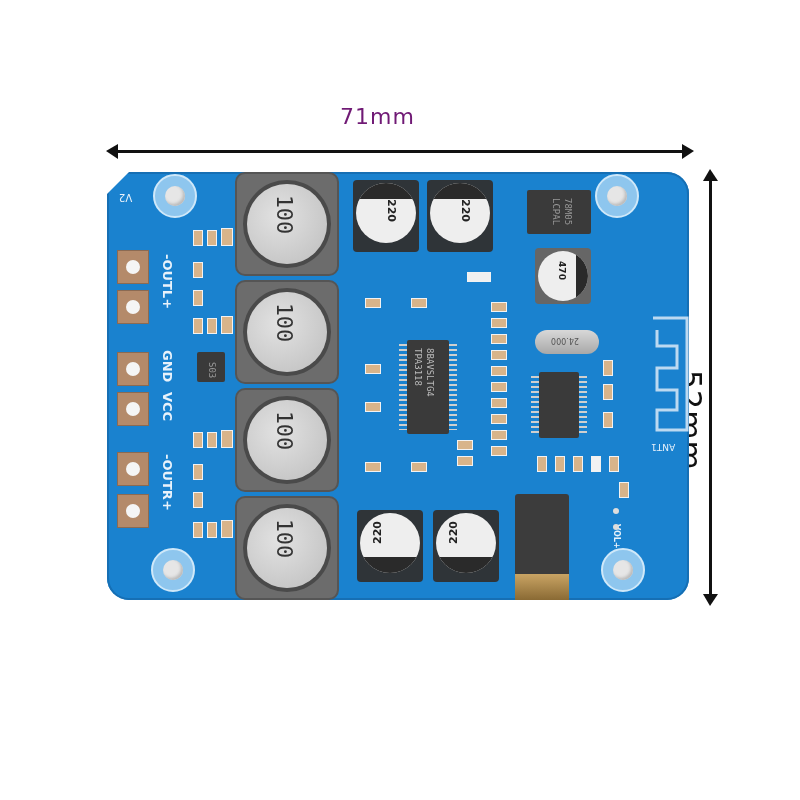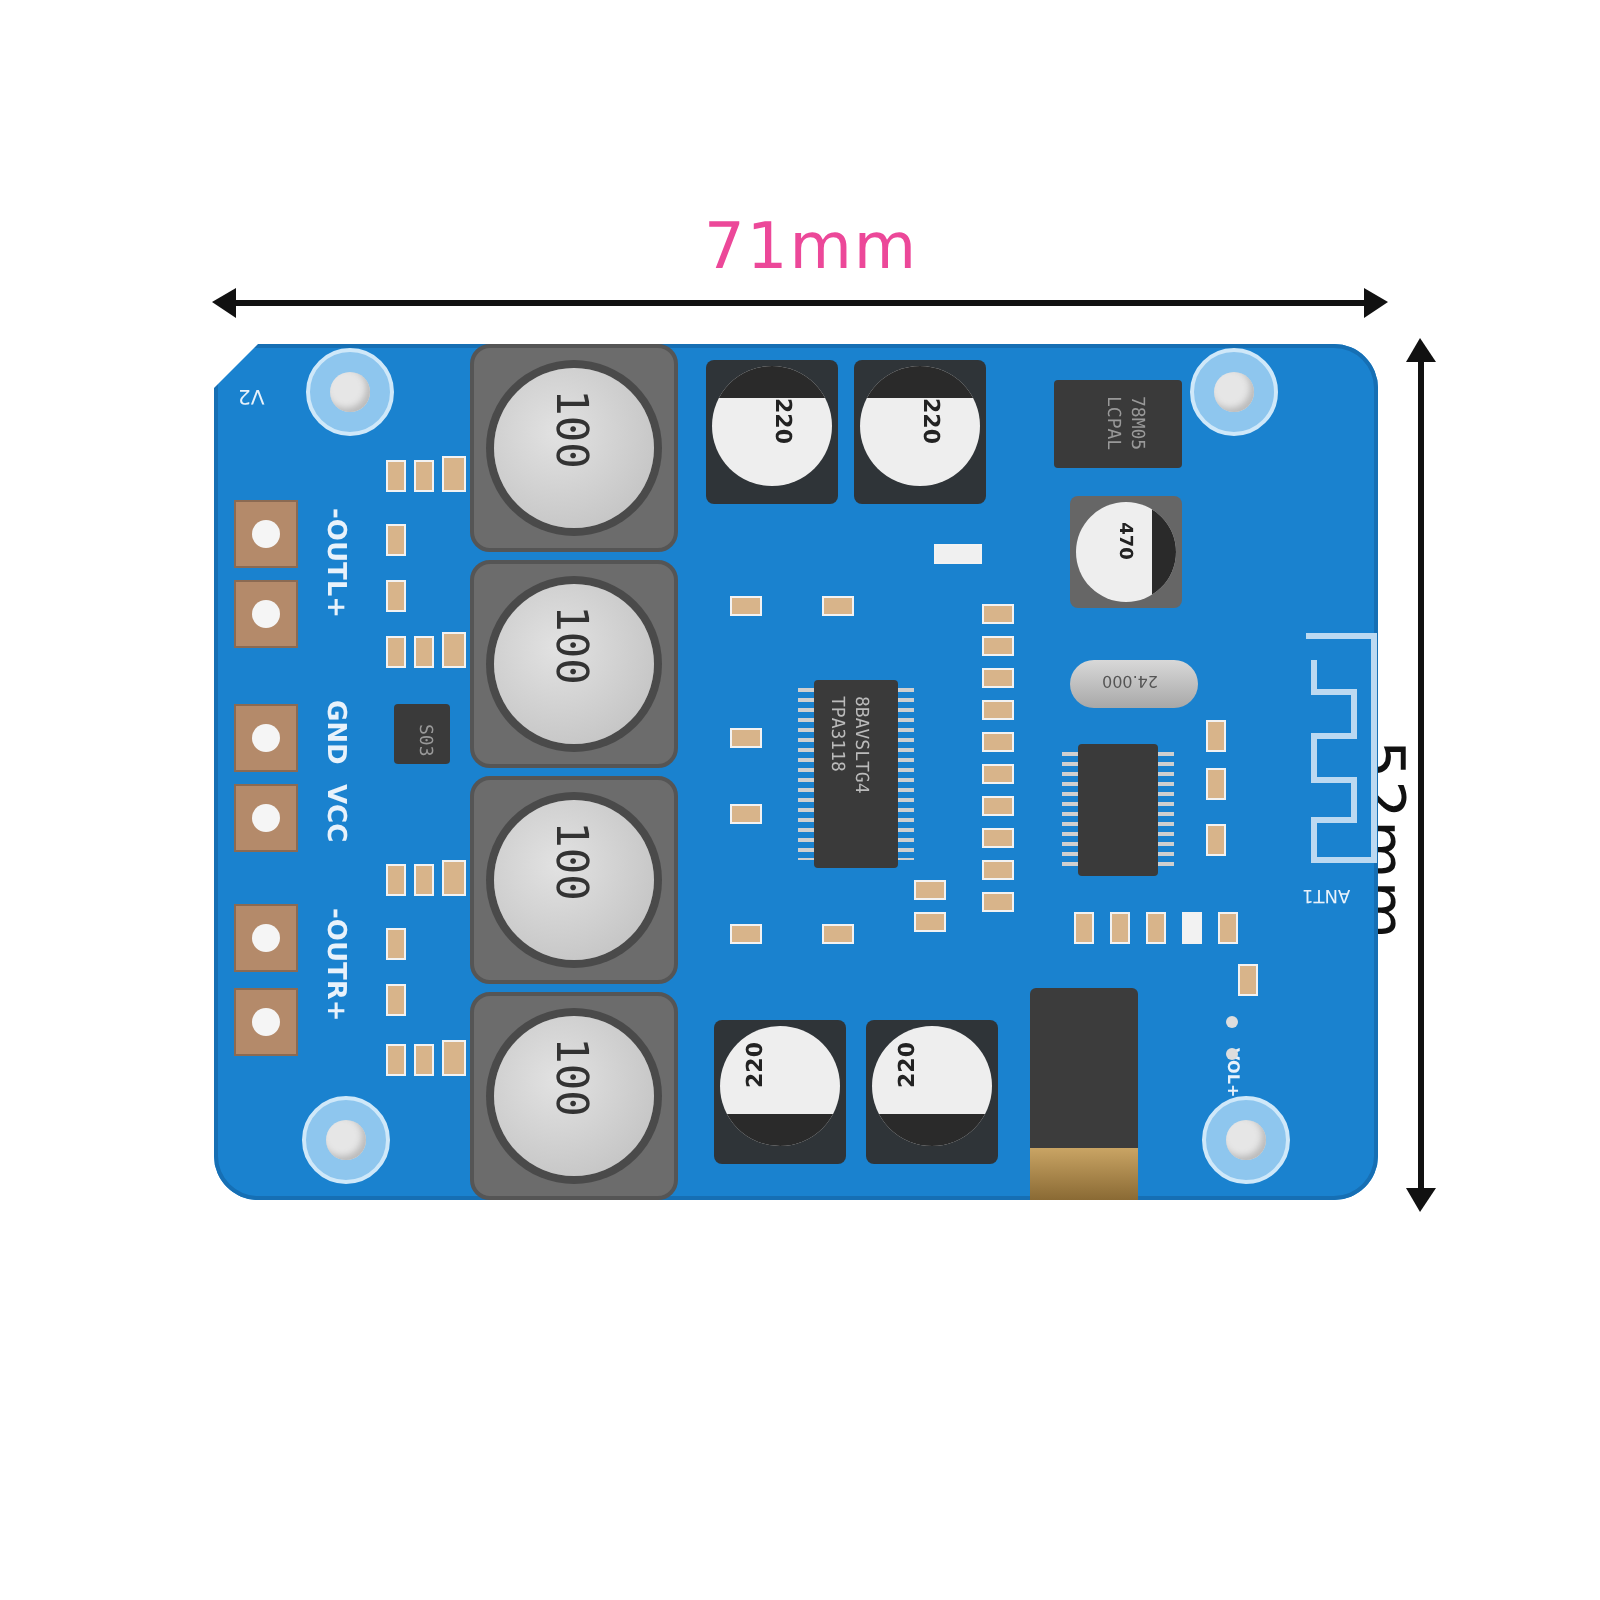--- a/index.html
+++ b/index.html
@@ -1,18 +1,18 @@
 <!DOCTYPE html>
 <html><head>
 <meta charset="utf-8">
 <style>
   html,body{margin:0;padding:0;background:#ffffff;}
   body{width:800px;height:800px;position:relative;overflow:hidden;font-family:"DejaVu Sans",sans-serif;}
   .abs{position:absolute;}
-  .dim-h-label{position:absolute;left:352px;top:104px;font-size:32px;color:#ec4899;letter-spacing:1px;}
+  .dim-h-label{position:absolute;left:340px;top:104px;font-size:22px;color:#701a75;letter-spacing:1px;}
   .dim-v-label{position:absolute;left:708px;top:370px;font-size:30px;color:#111;transform:rotate(90deg);transform-origin:left top;letter-spacing:1px;}
   .board{position:absolute;left:107px;top:172px;width:582px;height:428px;background:#1a82cf;border-radius:8px 22px 22px 22px;
          box-shadow:inset 0 0 0 2px #166fb4;}
   .board::before{content:"";position:absolute;left:0;top:0;width:22px;height:22px;background:#fff;clip-path:polygon(0 0,100% 0,0 100%);}
   .hole{position:absolute;width:40px;height:40px;border-radius:50%;background:#8ec6ee;border:2px solid #cfe8f9;}
   .hole::after{content:"";position:absolute;left:10px;top:10px;width:20px;height:20px;border-radius:50%;background:#e6e6e6;box-shadow:inset -2px -2px 3px #bbb;}
   .pad{position:absolute;width:30px;height:32px;background:#b48a6a;border:1px solid #8b6a52;}
   .pad::after{content:"";position:absolute;left:8px;top:9px;width:14px;height:14px;border-radius:50%;background:#f5f5f5;}
   .silk{position:absolute;color:#e8f2fb;font-size:13px;font-weight:bold;transform:rotate(90deg);transform-origin:left top;white-space:nowrap;}
   .silk-s{position:absolute;color:#e8f2fb;font-size:8px;transform:rotate(180deg);white-space:nowrap;}

